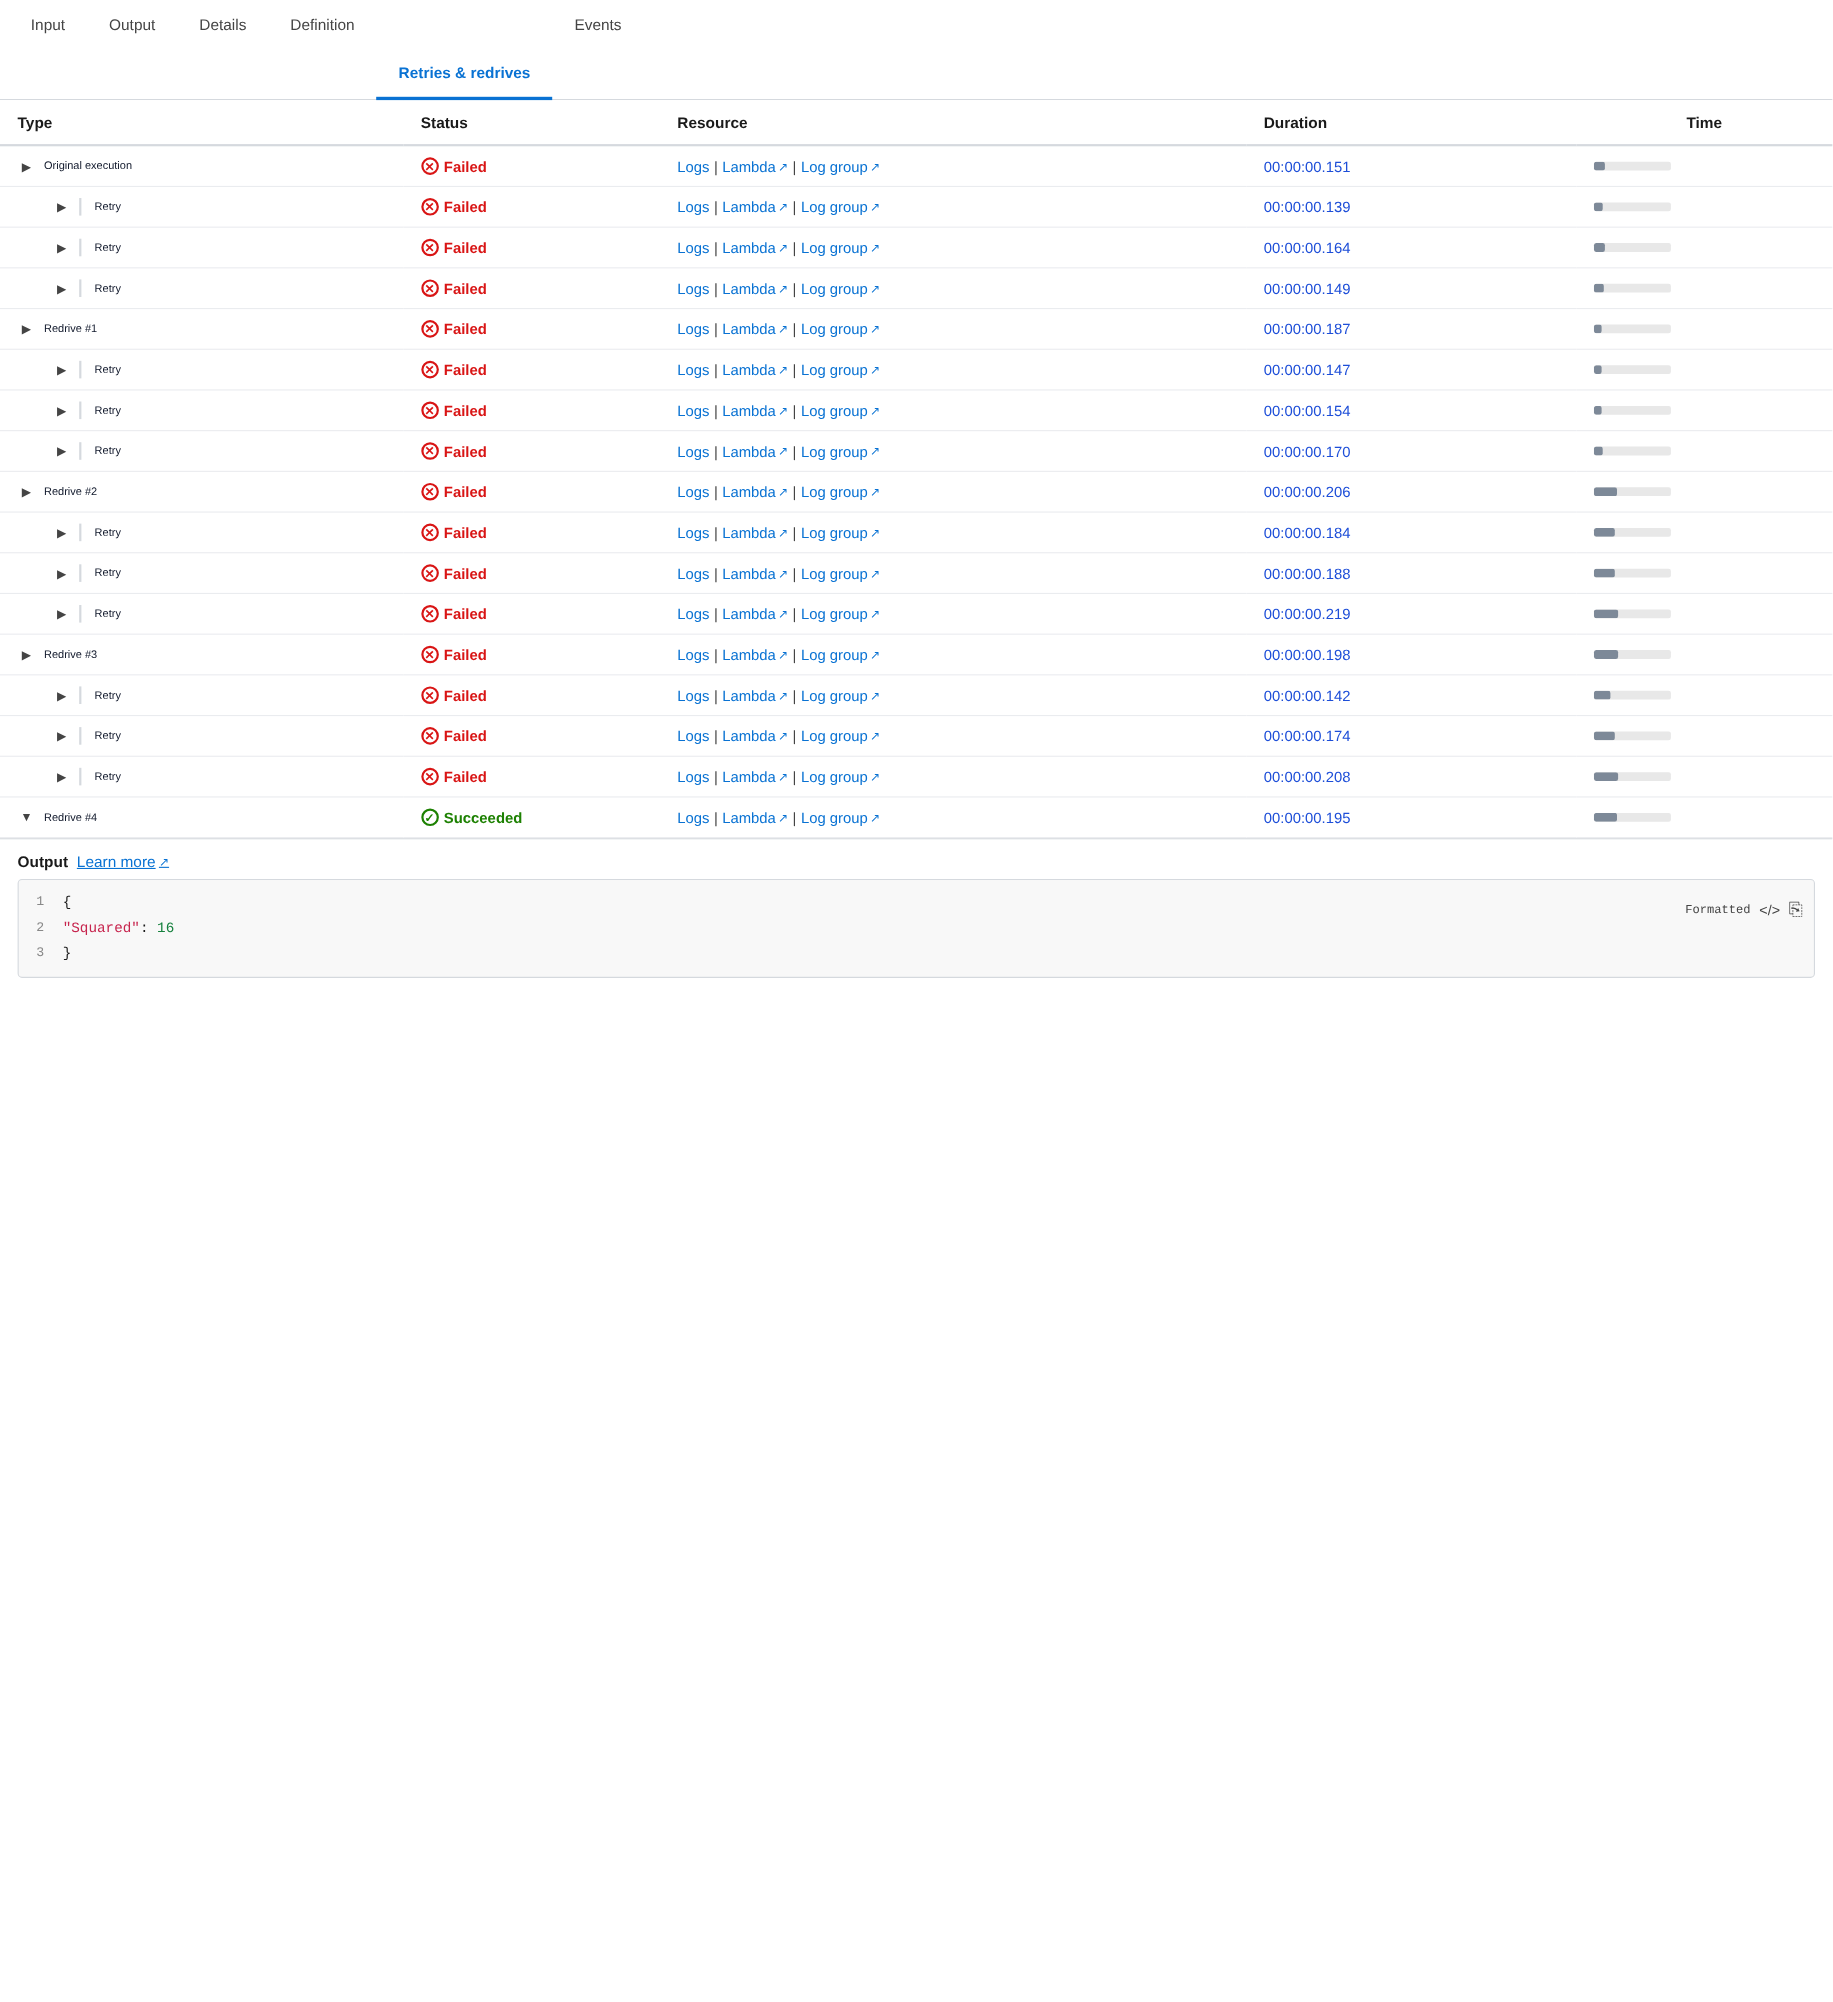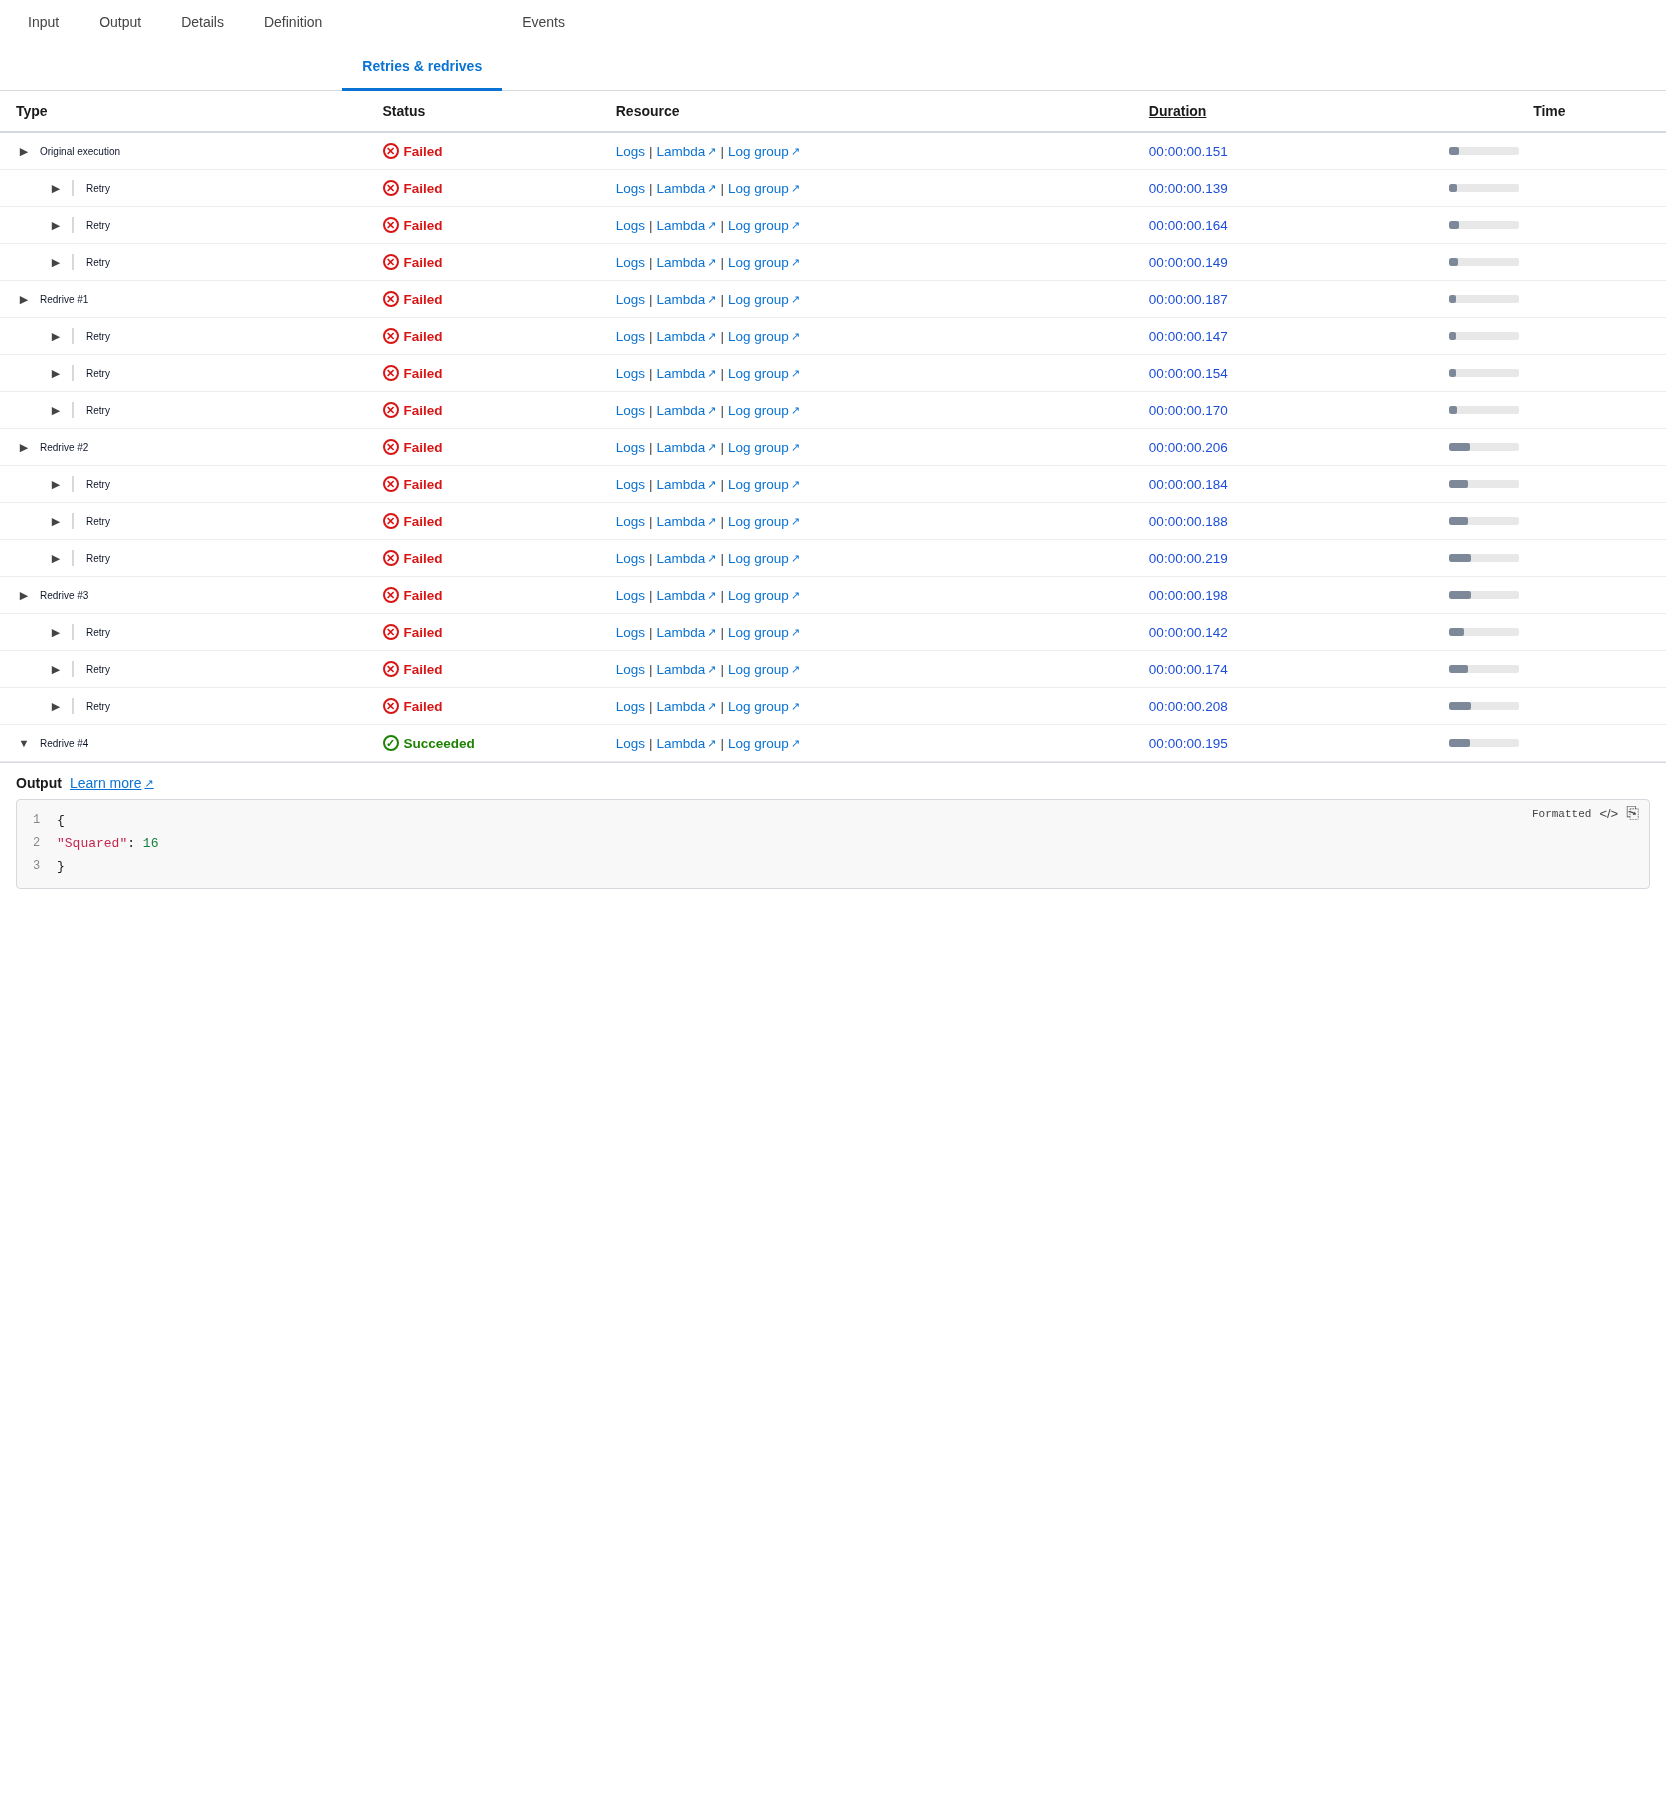--- a/index.html
+++ b/index.html
@@ -47,21 +47,21 @@
       font-weight: 700;
       font-size: 14px;
       color: #1a1a1a;
       border-bottom: 2px solid #d5d9de;
       background: #fff;
     }
 
     thead th:nth-child(1) { width: 22%; }
     thead th:nth-child(2) { width: 14%; }
     thead th:nth-child(3) { width: 32%; }
-    thead th:nth-child(4) { width: 18%; text-decoration: underline; }
+    thead th:nth-child(4) { width: 18%; }
     thead th:nth-child(5) { width: 14%; text-align: center; }
 
     tbody tr {
       border-bottom: 1px solid #eaecef;
     }
 
     tbody td {
       padding: 10px 16px;
       vertical-align: middle;
       font-size: 13.5px;
@@ -216,21 +216,21 @@
       font-size: 12px;
     }
     .code-content {
       color: #1a1a1a;
     }
     .json-key { color: #c7254e; }
     .json-num { color: #15803d; }
 
     .code-actions {
       position: absolute;
-      top: 4px;
+      top: 18px;
       right: 10px;
       display: flex;
       align-items: center;
       gap: 8px;
     }
     .copy-icon {
       cursor: pointer;
       color: #444;
       font-size: 16px;
     }

